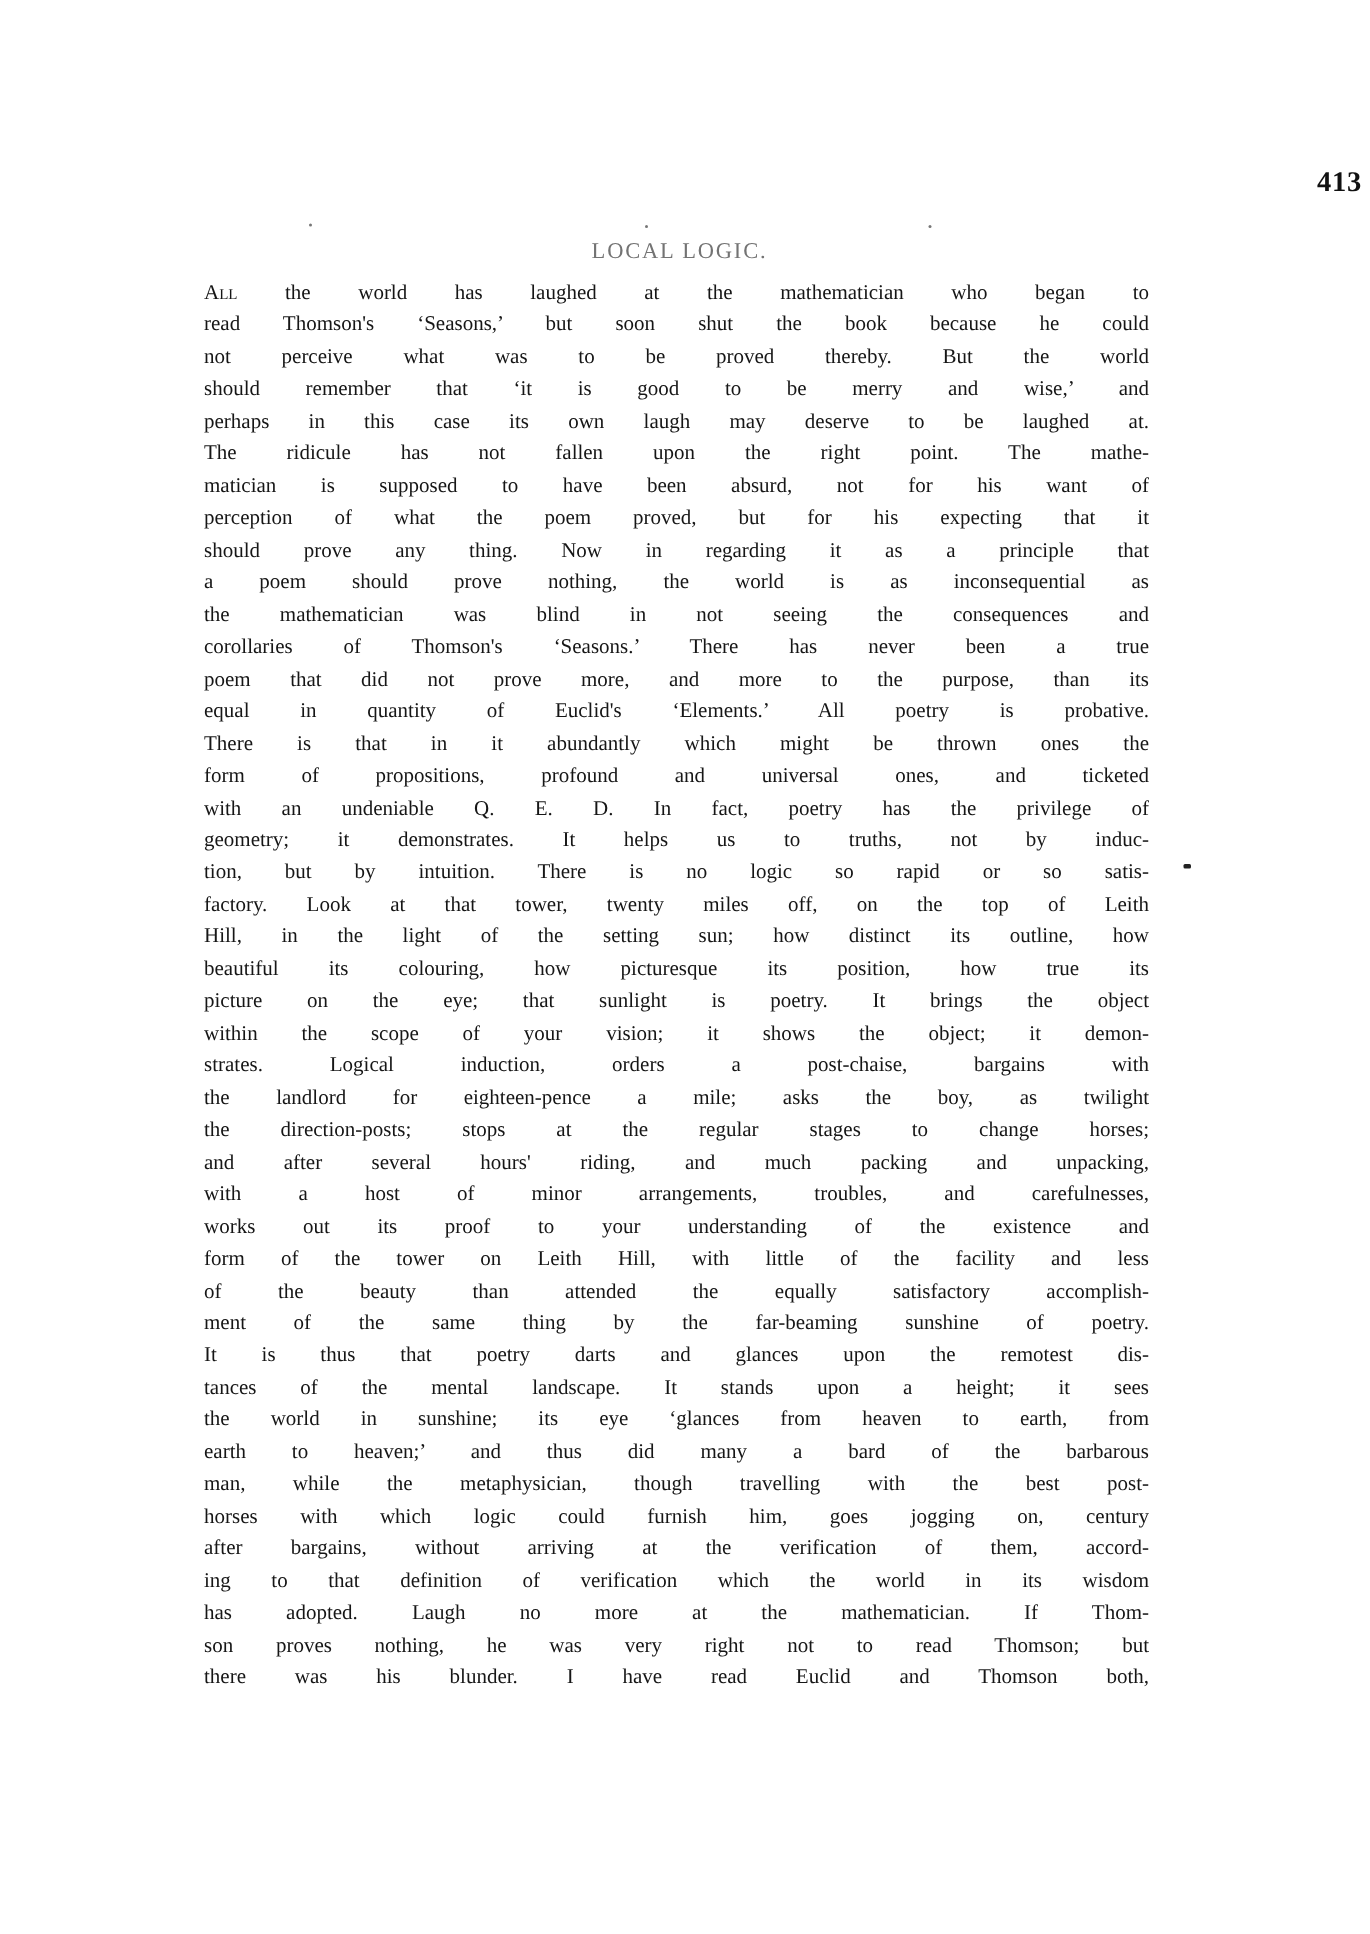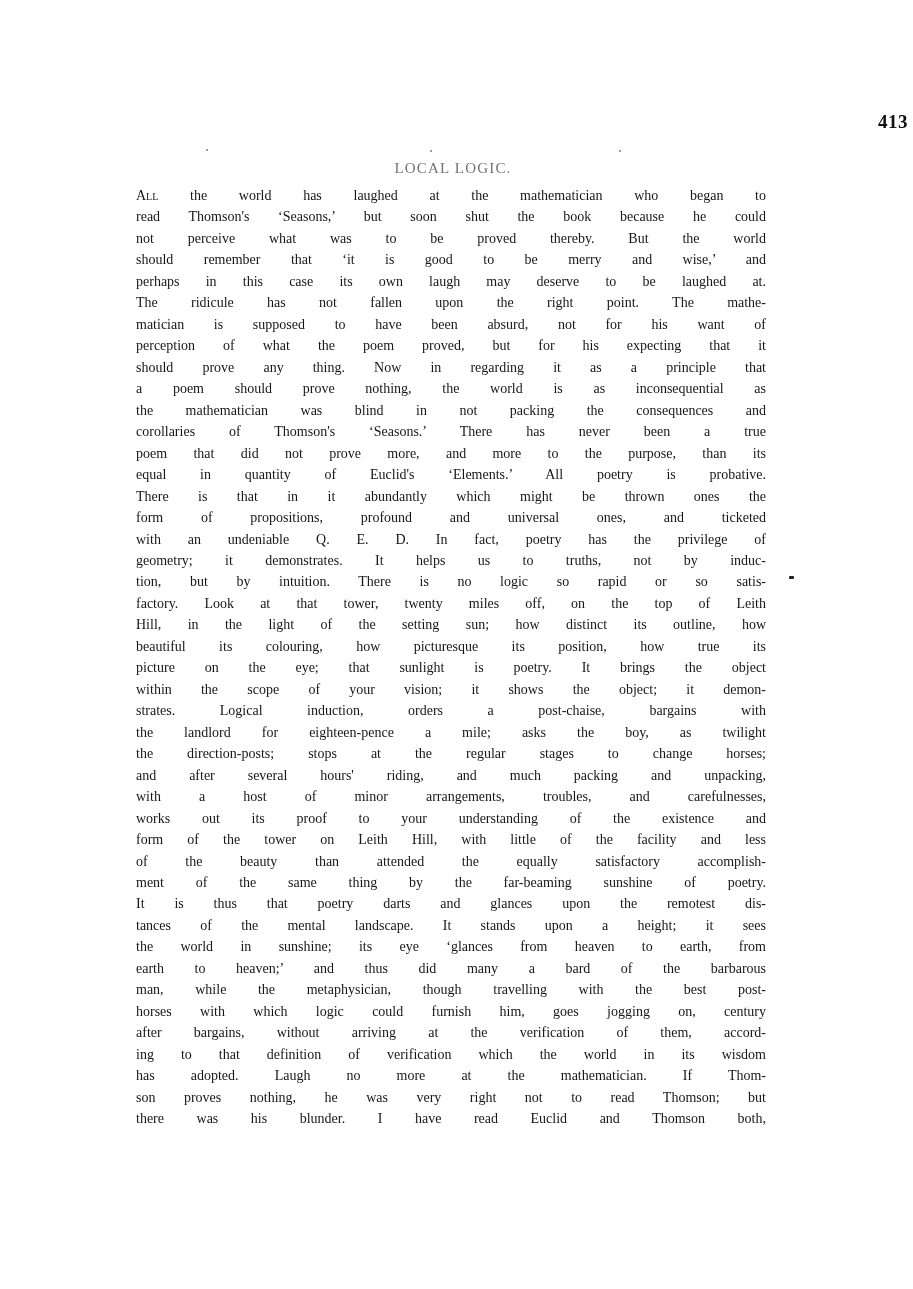--- a/index.html
+++ b/index.html
@@ -87,21 +87,21 @@
   <span class="line first"><span class="smallcaps">All</span><span> the world has laughed at the mathematician who began to</span></span>
   <span class="line">read Thomson's ‘Seasons,’ but soon shut the book because he could</span>
   <span class="line">not perceive what was to be proved thereby. But the world</span>
   <span class="line">should remember that ‘it is good to be merry and wise,’ and</span>
   <span class="line">perhaps in this case its own laugh may deserve to be laughed at.</span>
   <span class="line">The ridicule has not fallen upon the right point. The mathe-</span>
   <span class="line">matician is supposed to have been absurd, not for his want of</span>
   <span class="line">perception of what the poem proved, but for his expecting that it</span>
   <span class="line">should prove any thing. Now in regarding it as a principle that</span>
   <span class="line">a poem should prove nothing, the world is as inconsequential as</span>
-  <span class="line">the mathematician was blind in not packing the consequences and</span>
+  <span class="line">the mathematician was blind in not seeing the consequences and</span>
   <span class="line">corollaries of Thomson's ‘Seasons.’ There has never been a true</span>
   <span class="line">poem that did not prove more, and more to the purpose, than its</span>
   <span class="line">equal in quantity of Euclid's ‘Elements.’ All poetry is probative.</span>
   <span class="line">There is that in it abundantly which might be thrown ones the</span>
   <span class="line">form of propositions, profound and universal ones, and ticketed</span>
   <span class="line">with an undeniable Q. E. D. In fact, poetry has the privilege of</span>
   <span class="line">geometry; it demonstrates. It helps us to truths, not by induc-</span>
   <span class="line">tion, but by intuition. There is no logic so rapid or so satis-</span>
   <span class="line">factory. Look at that tower, twenty miles off, on the top of Leith</span>
   <span class="line">Hill, in the light of the setting sun; how distinct its outline, how</span>

